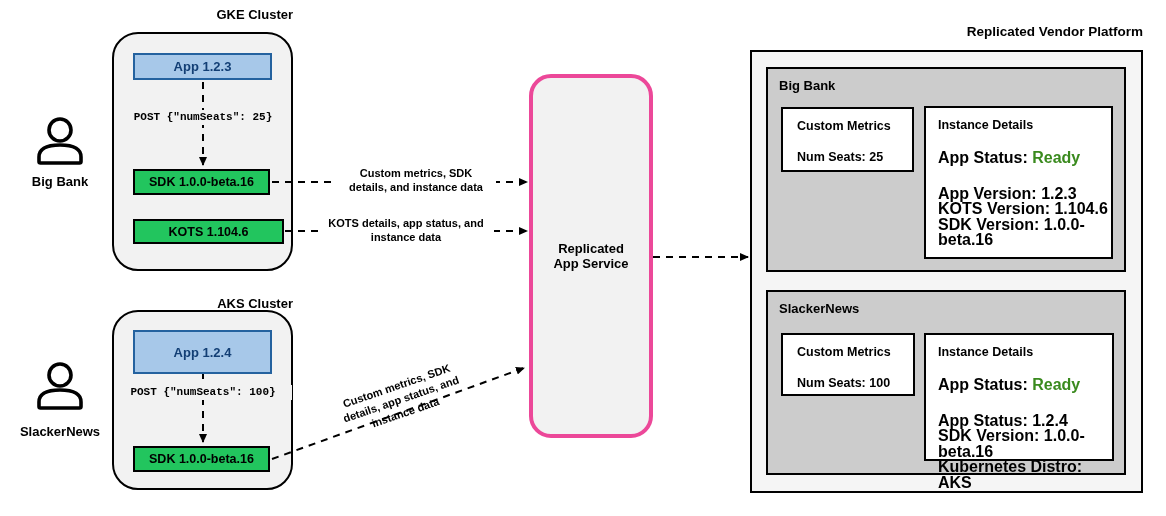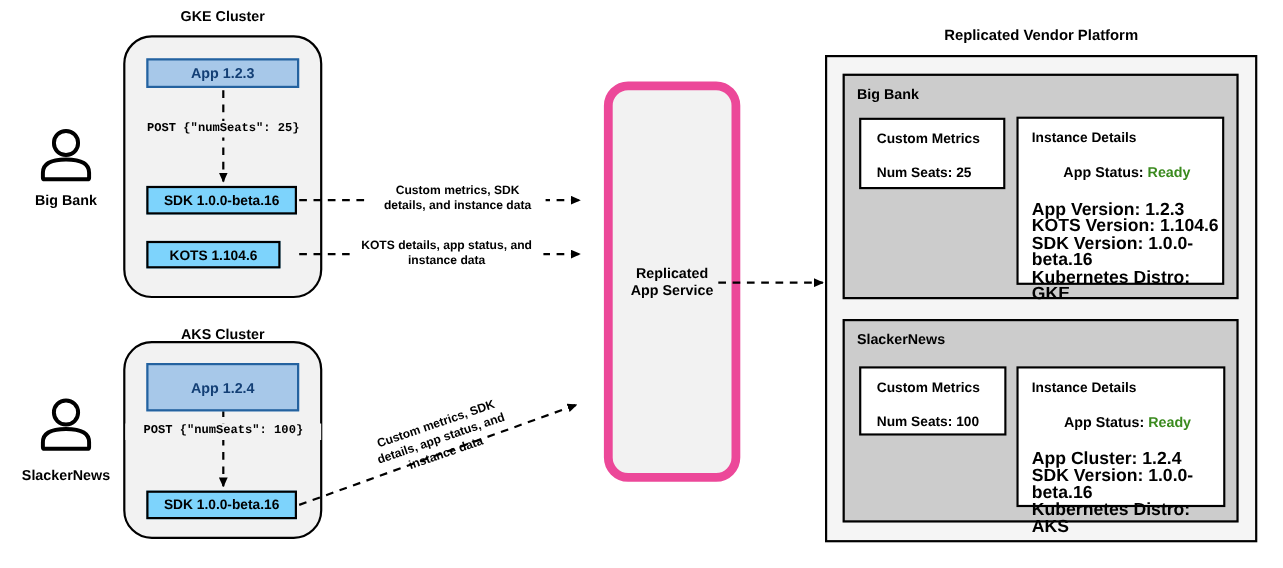--- a/index.html
+++ b/index.html
@@ -1,21 +1,21 @@
 <!DOCTYPE html>
 <html style="--cluster-fill: #f2f2f2; --platform-fill: #f5f5f5; --panel-fill: #cccccc; --app-fill: #a7c8e9; --app-border: #24629f; --app-text: #133f75; --status-ready: #3a8a1e;"><head>
 <meta charset="utf-8">
 <style>
   * { margin:0; padding:0; box-sizing:border-box; }
   html,body { background:#fff; }
   body { font-family:"Liberation Sans", sans-serif; color:#000; }
   #canvas { position:relative; width:1166px; height:516px; background:#fff; overflow:hidden; }
 
   .abs { position:absolute; }
-  .ctr { text-align:center; }
+  .ctr { text-align:right; }
   .pre { white-space:pre-line; }
 
   
   .layer0 { z-index:0; }
   #connectors { position:absolute; left:0; top:0; z-index:1; pointer-events:none; }
   .layer2 { z-index:2; }
 
   .cluster {
     background:var(--cluster-fill,#f2f2f2);
     border:2px solid #000; border-radius:26px;
@@ -24,50 +24,50 @@
   .title13b { font-size:13.5px; font-weight:bold; }
 
   .appbox {
     background:var(--app-fill,#a7c8e9);
     border:2px solid var(--app-border,#24629f);
     color:var(--app-text,#133f75);
     font-size:13px; font-weight:bold;
     display:flex; align-items:center; justify-content:center;
   }
   .combox {
-    background:#7dd3fc; border:2px solid #000;
+    background:#22c55e; border:2px solid #000;
     font-size:12.5px; font-weight:bold;
     display:flex; align-items:center; justify-content:center;
   }
   .postlabel {
     background:var(--cluster-fill,#f2f2f2);
     font-family:"Liberation Mono", monospace;
     font-size:11px; font-weight:bold;
     text-align:center; line-height:15px;
   }
   .arrowlabel {
     background:#fff; font-size:11px; font-weight:bold;
     line-height:14px; text-align:center;
   }
   .arrowlabel.diag { background:transparent; transform:rotate(-19deg); }
 
   .service {
     background:var(--cluster-fill,#f2f2f2);
-    border:8px solid #ec4899; border-radius:22px;
+    border:4px solid #ec4899; border-radius:22px;
     display:flex; align-items:center; justify-content:center;
-    font-size:13px; font-weight:bold; text-align:center;margin-left:20px;
+    font-size:13px; font-weight:bold; text-align:center;
   }
 
   .platform { background:var(--platform-fill,#f5f5f5); border:2px solid #000; }
   .panel { background:var(--panel-fill,#cccccc); border:2px solid #000; }
   .panel-name { position:absolute; left:11px; top:9px; font-size:13px; font-weight:bold; }
   .whitebox { position:absolute; background:#fff; border:2px solid #000; }
   .wb-title { font-size:12.5px; font-weight:bold; }
   .wb-metric { font-size:12.5px; font-weight:bold; margin-top:17px; }
-  .id-status { font-size:13px; font-weight:bold; margin-top:17px;text-align:center; }
+  .id-status { font-size:16px; font-weight:bold; margin-top:17px; }
   .id-status .ready { color:var(--status-ready,#3a8a1e); }
   .id-lines { margin-top:19px; font-size:16px; font-weight:bold; line-height:15.4px; }
 
   .usericon svg { display:block; }
   .userlabel { font-size:13px; font-weight:bold; text-align:center; }
 </style>
 </head>
 <body>
 
 <div id="canvas">
@@ -86,21 +86,21 @@
       <path d="M4 45.5 L4 41 Q4 29 25 29 Q46 29 46 41 L46 45.5 Q46 47 44.5 47 L5.5 47 Q4 47 4 45.5 Z" fill="#fff" stroke="#000" stroke-width="3.6" stroke-linejoin="round"></path>
     </svg>
   </div>
   <div class="abs userlabel layer2" style="left:0px; top:424px; width:120px;">SlackerNews</div>
 
   <div class="abs titlel3 titie13 title13 ctr layer2" style="left:112px; top:7px; width:181px;">GKE Cluster</div>
   <div class="abs cluster layer0" style="left:112px; top:32px; width:181px; height:239px;"></div>
   <div class="abs appbox layer2" style="left:133px; top:53px; width:139px; height:27px;">App 1.2.3</div>
   <div class="abs postlabel layer2" style="left:118px; top:110px; width:170px; height:15px;">POST {"numSeats": 25}</div>
   <div class="abs combox layer2" style="left:133px; top:169px; width:137px; height:26px;">SDK 1.0.0-beta.16</div>
-  <div class="abs combox layer2" style="left:133px; top:219px; width:122px; height:25px;">KOTS 1.104.6</div>
+  <div class="abs combox layer2" style="left:133px; top:219px; width:151px; height:25px;">KOTS 1.104.6</div>
 
   <div class="abs title13 ctr layer2" style="left:112px; top:296px; width:181px;">AKS Cluster</div>
   <div class="abs cluster layer0" style="left:112px; top:310px; width:181px; height:180px;"></div>
   <div class="abs appbox layer2" style="left:133px; top:330px; width:139px; height:44px;">App 1.2.4</div>
   <div class="abs postlabel layer2" style="left:114px; top:385px; width:178px; height:15px;">POST {"numSeats": 100}</div>
   <div class="abs combox layer2" style="left:133px; top:446px; width:137px; height:26px;">SDK 1.0.0-beta.16</div>
 
   <svg id="connectors" width="1166" height="516">
     <defs>
       <marker id="arrow" markerWidth="9" markerHeight="8" refX="8" refY="4" orient="auto" markerUnits="userSpaceOnUse">
@@ -137,35 +137,34 @@
       <div class="wb-title">Custom Metrics</div>
       <div class="wb-metric">Num Seats: 25</div>
     </div>
     <div class="whitebox" style="left:156px; top:37px; width:189px; height:153px; padding:10px 0 0 12px;">
       <div class="wb-title">Instance Details</div>
       <div class="id-status"><span>App Status: </span><span class="ready">Ready</span></div>
       <div class="id-lines">
         <div>App Version: 1.2.3</div>
         <div>KOTS Version: 1.104.6</div>
         <div>SDK Version: 1.0.0-beta.16</div>
-        <div>Kubernetes Distro: GKE</div>
       </div>
     </div>
   </div>
 
   <div class="abs panel layer2" style="left:766px; top:290px; width:360px; height:185px;">
     <div class="panel-name">SlackerNews</div>
     <div class="whitebox" style="left:13px; top:41px; width:134px; height:63px; padding:10px 0 0 14px;">
       <div class="wb-title">Custom Metrics</div>
       <div class="wb-metric">Num Seats: 100</div>
     </div>
     <div class="whitebox" style="left:156px; top:41px; width:190px; height:128px; padding:10px 0 0 12px;">
       <div class="wb-title">Instance Details</div>
       <div class="id-status"><span>App Status: </span><span class="ready">Ready</span></div>
       <div class="id-lines">
-        <div>App Cluster: 1.2.4</div>
+        <div>App Status: 1.2.4</div>
         <div>SDK Version: 1.0.0-beta.16</div>
         <div>Kubernetes Distro: AKS</div>
       </div>
     </div>
   </div>
 
 </div>
 
 </body></html>

